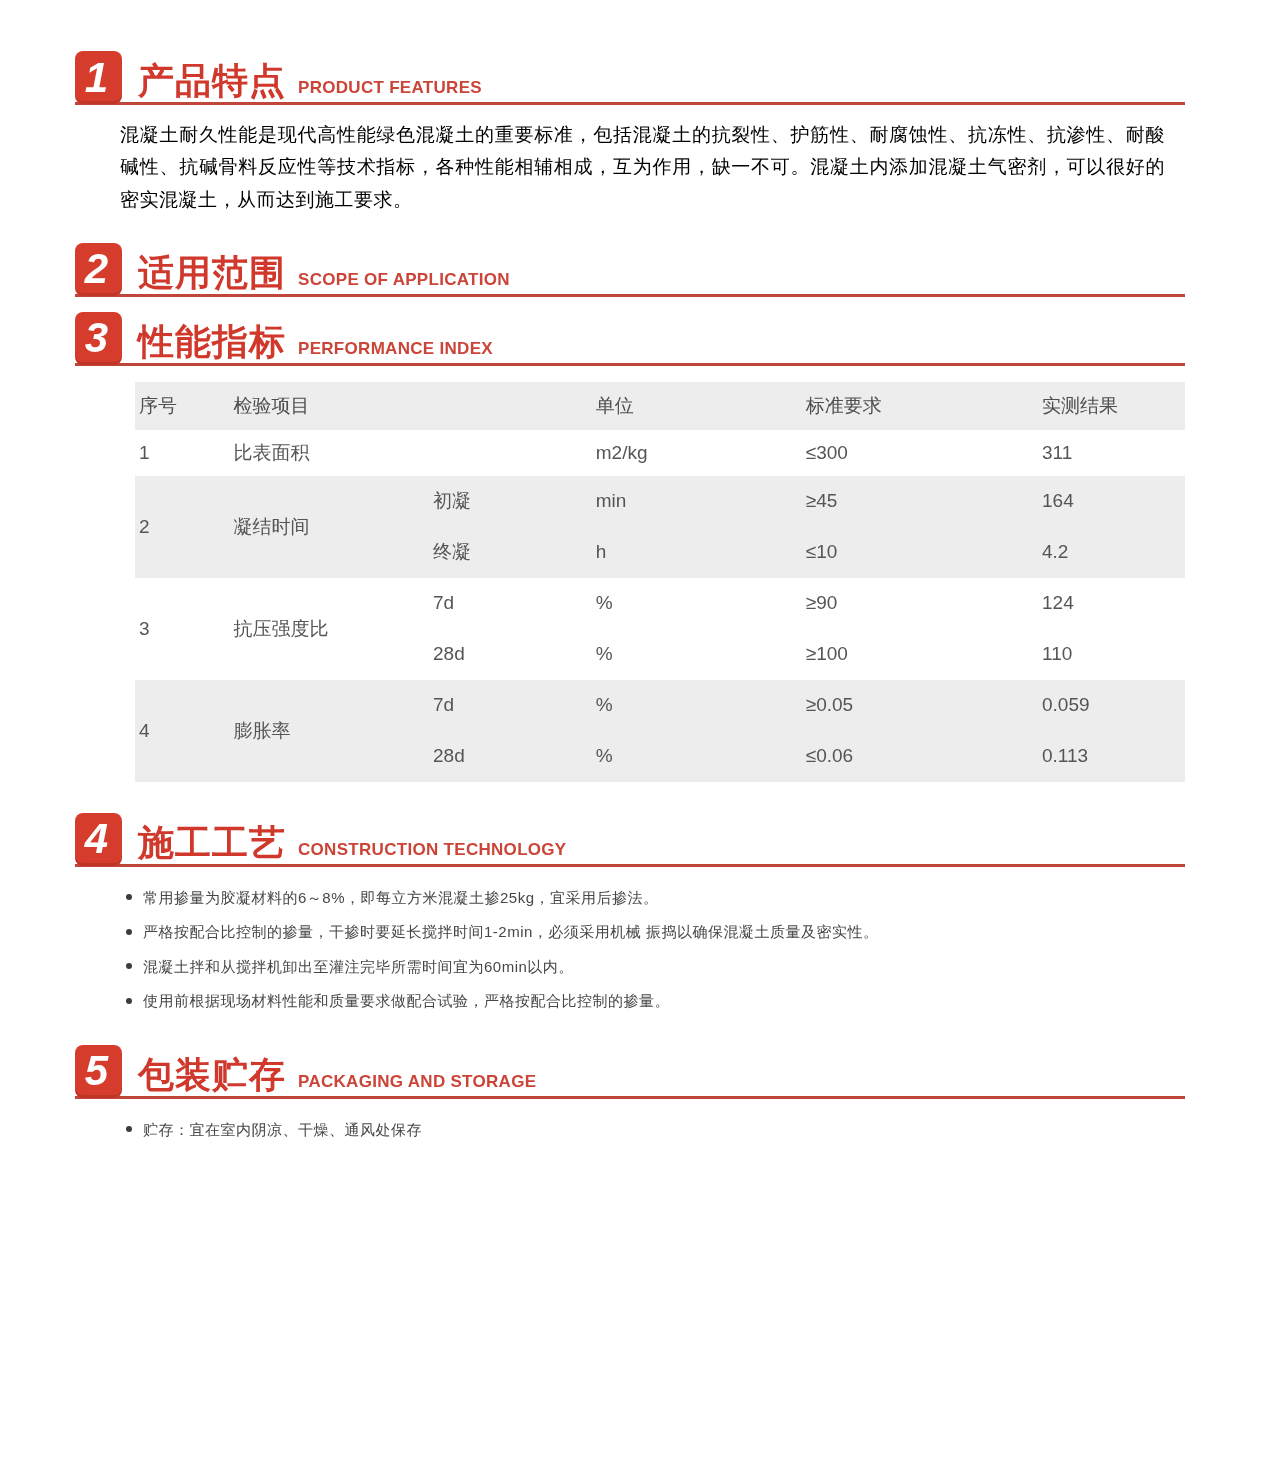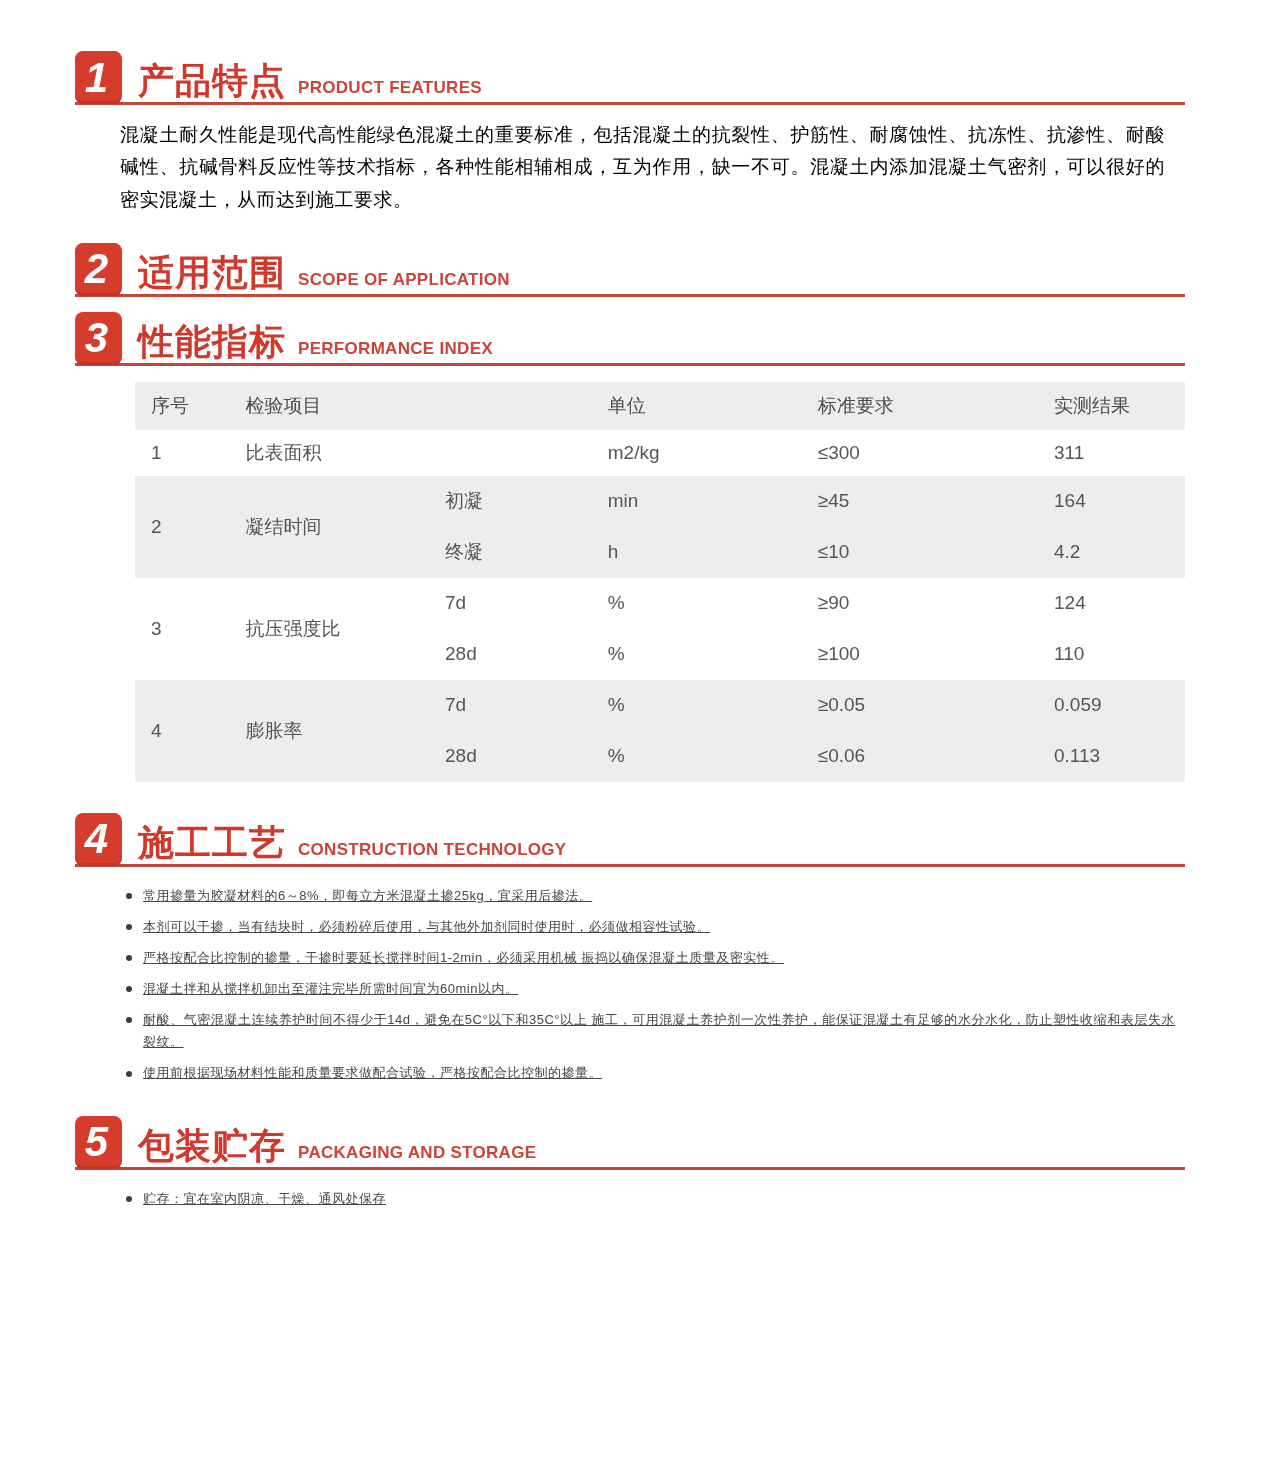--- a/index.html
+++ b/index.html
@@ -69,48 +69,47 @@
     width: calc(100% - 60px);
     margin: 16px 0 30px 60px;
     border-collapse: collapse;
     table-layout: fixed;
     font-size: 19px;
     color: #555555;
   }
   .perf-table th, .perf-table td {
     font-weight: normal;
     text-align: left;
-    padding: 0 16px;
+    padding: 0 4px;
     vertical-align: middle;
   }
   .perf-table thead tr { height: 48px; background: #ededed; }
   .perf-table thead th { color: #4e4e4e; }
   tr.band-white { background: #ffffff; }
   tr.band-gray  { background: #ededed; }
   tr.row-single { height: 46px; }
   tr.row-sub    { height: 51px; }
   .c-no   { text-align: center; }
   .c-item { padding-left: 22px; }
 
   
   .bullets {
     list-style: none;
     margin: 18px 10px 30px 48px;
     padding: 0;
   }
   .bullets li {
     position: relative;
     padding-left: 20px;
-    font-size: 13px;
+    font-size: 15px;
     line-height: 1.7;
     color: #474747;
     margin-bottom: 9px;
     text-align: justify;
     letter-spacing: 0.5px;
-    text-decoration: underline;
   }
   .bullets li::before {
     content: "";
     position: absolute;
     left: 3px;
     top: 0.62em;
     width: 6px;
     height: 6px;
     border-radius: 50%;
     background: #3c3c3c;
@@ -231,24 +230,22 @@
   <section class="section">
     <header class="sec-head">
       <span class="badge">
           <span>4</span>
         </span>
       <h2 class="t-zh">施工工艺</h2>
       <span class="t-en">CONSTRUCTION TECHNOLOGY</span>
     </header>
     <ul class="bullets">
       <li>常用掺量为胶凝材料的6～8%，即每立方米混凝土掺25kg，宜采用后掺法。</li>
-      <li>本剂可以干掺，当有结块时，必须粉碎后使用，与其他外加剂同时使用时，必须做相容性试验。</li>
       <li>严格按配合比控制的掺量，干掺时要延长搅拌时间1-2min，必须采用机械 振捣以确保混凝土质量及密实性。</li>
       <li>混凝土拌和从搅拌机卸出至灌注完毕所需时间宜为60min以内。</li>
-      <li>耐酸、气密混凝土连续养护时间不得少于14d，避免在5C°以下和35C°以上 施工，可用混凝土养护剂一次性养护，能保证混凝土有足够的水分水化，防止塑性收缩和表层失水裂纹。</li>
       <li>使用前根据现场材料性能和质量要求做配合试验，严格按配合比控制的掺量。</li>
     </ul>
   </section>
 
   <section class="section" style="margin-top: 28px;">
     <header class="sec-head">
       <span class="badge">
           <span>5</span>
         </span>
       <h2 class="t-zh">包装贮存</h2>

